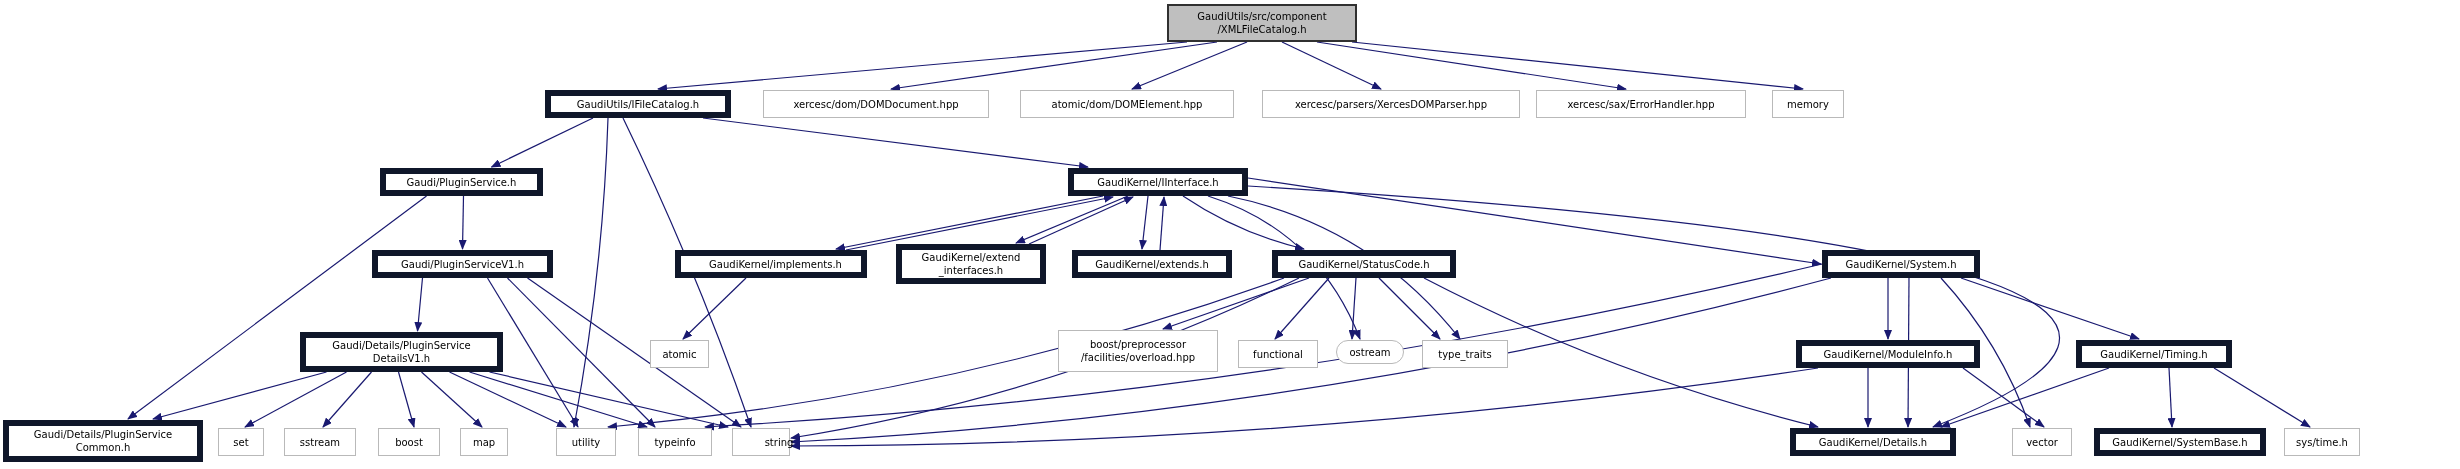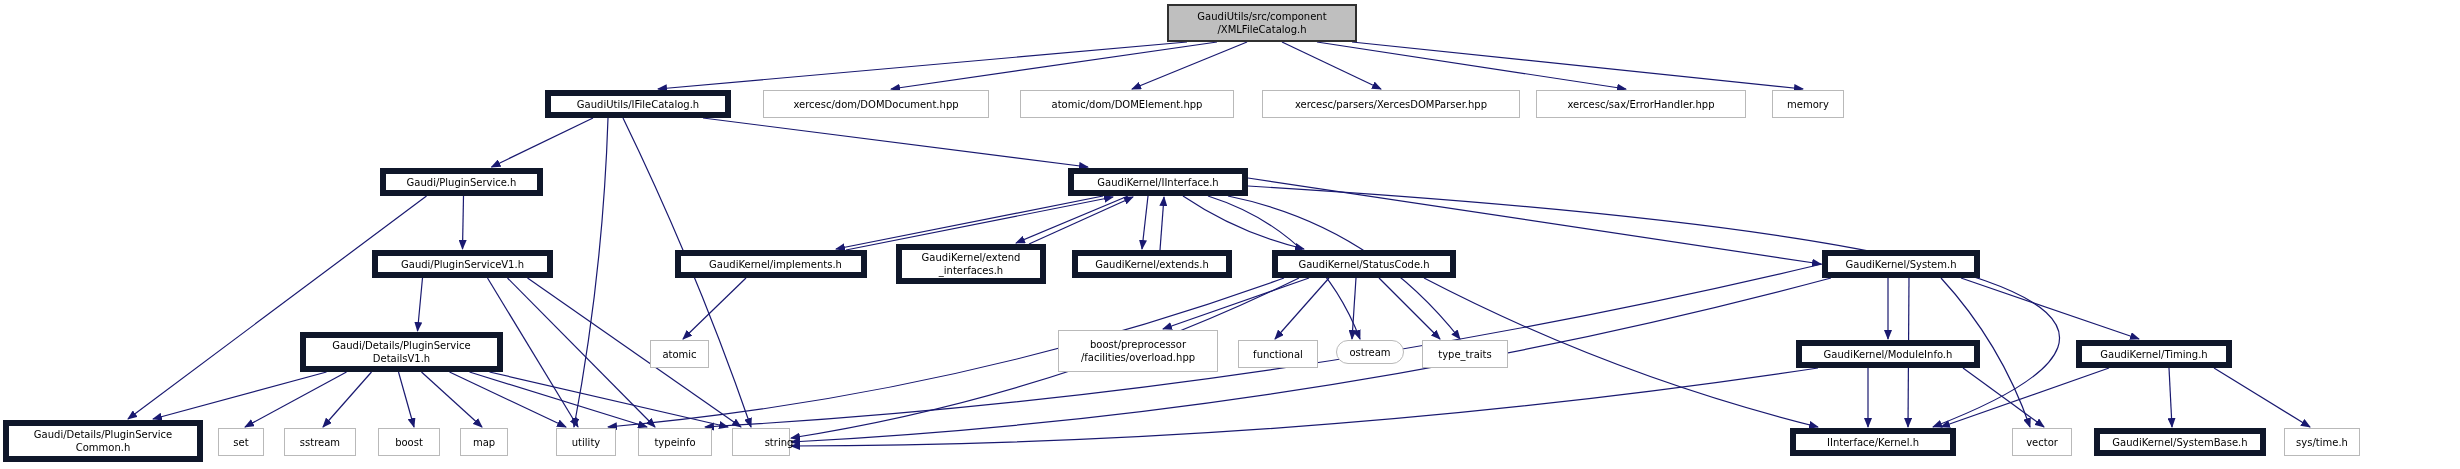--- a/index.html
+++ b/index.html
@@ -119,18 +119,18 @@
       <div class="node linked" style="left: 2076px; top: 340px; width: 156px; height: 28px;">GaudiKernel/Timing.h</div>
       <div class="node linked" style="left: 3px; top: 420px; width: 200px; height: 42px;">Gaudi/Details/PluginService
 Common.h</div>
       <div class="node external" style="left: 218px; top: 428px; width: 46px; height: 28px;">set</div>
       <div class="node external" style="left: 284px; top: 428px; width: 72px; height: 28px;">sstream</div>
       <div class="node external" style="left: 378px; top: 428px; width: 62px; height: 28px;">boost</div>
       <div class="node external" style="left: 460px; top: 428px; width: 48px; height: 28px;">map</div>
       <div class="node external" style="left: 556px; top: 428px; width: 60px; height: 28px;">utility</div>
       <div class="node external" style="left: 638px; top: 428px; width: 74px; height: 28px;">typeinfo</div>
       <div class="node external" style="left: 732px; top: 428px; width: 58px; height: 28px; padding-left: 36px;">string</div>
-      <div class="node linked" style="left: 1790px; top: 428px; width: 166px; height: 28px;">IInterface/Kernel.h</div>
+      <div class="node linked" style="left: 1790px; top: 428px; width: 166px; height: 28px;">GaudiKernel/Details.h</div>
       <div class="node external" style="left: 2012px; top: 428px; width: 60px; height: 28px;">vector</div>
       <div class="node linked" style="left: 2094px; top: 428px; width: 172px; height: 28px;">GaudiKernel/SystemBase.h</div>
       <div class="node external" style="left: 2284px; top: 428px; width: 76px; height: 28px;">sys/time.h</div>
     </div>
 </div>
 
 </body></html>

